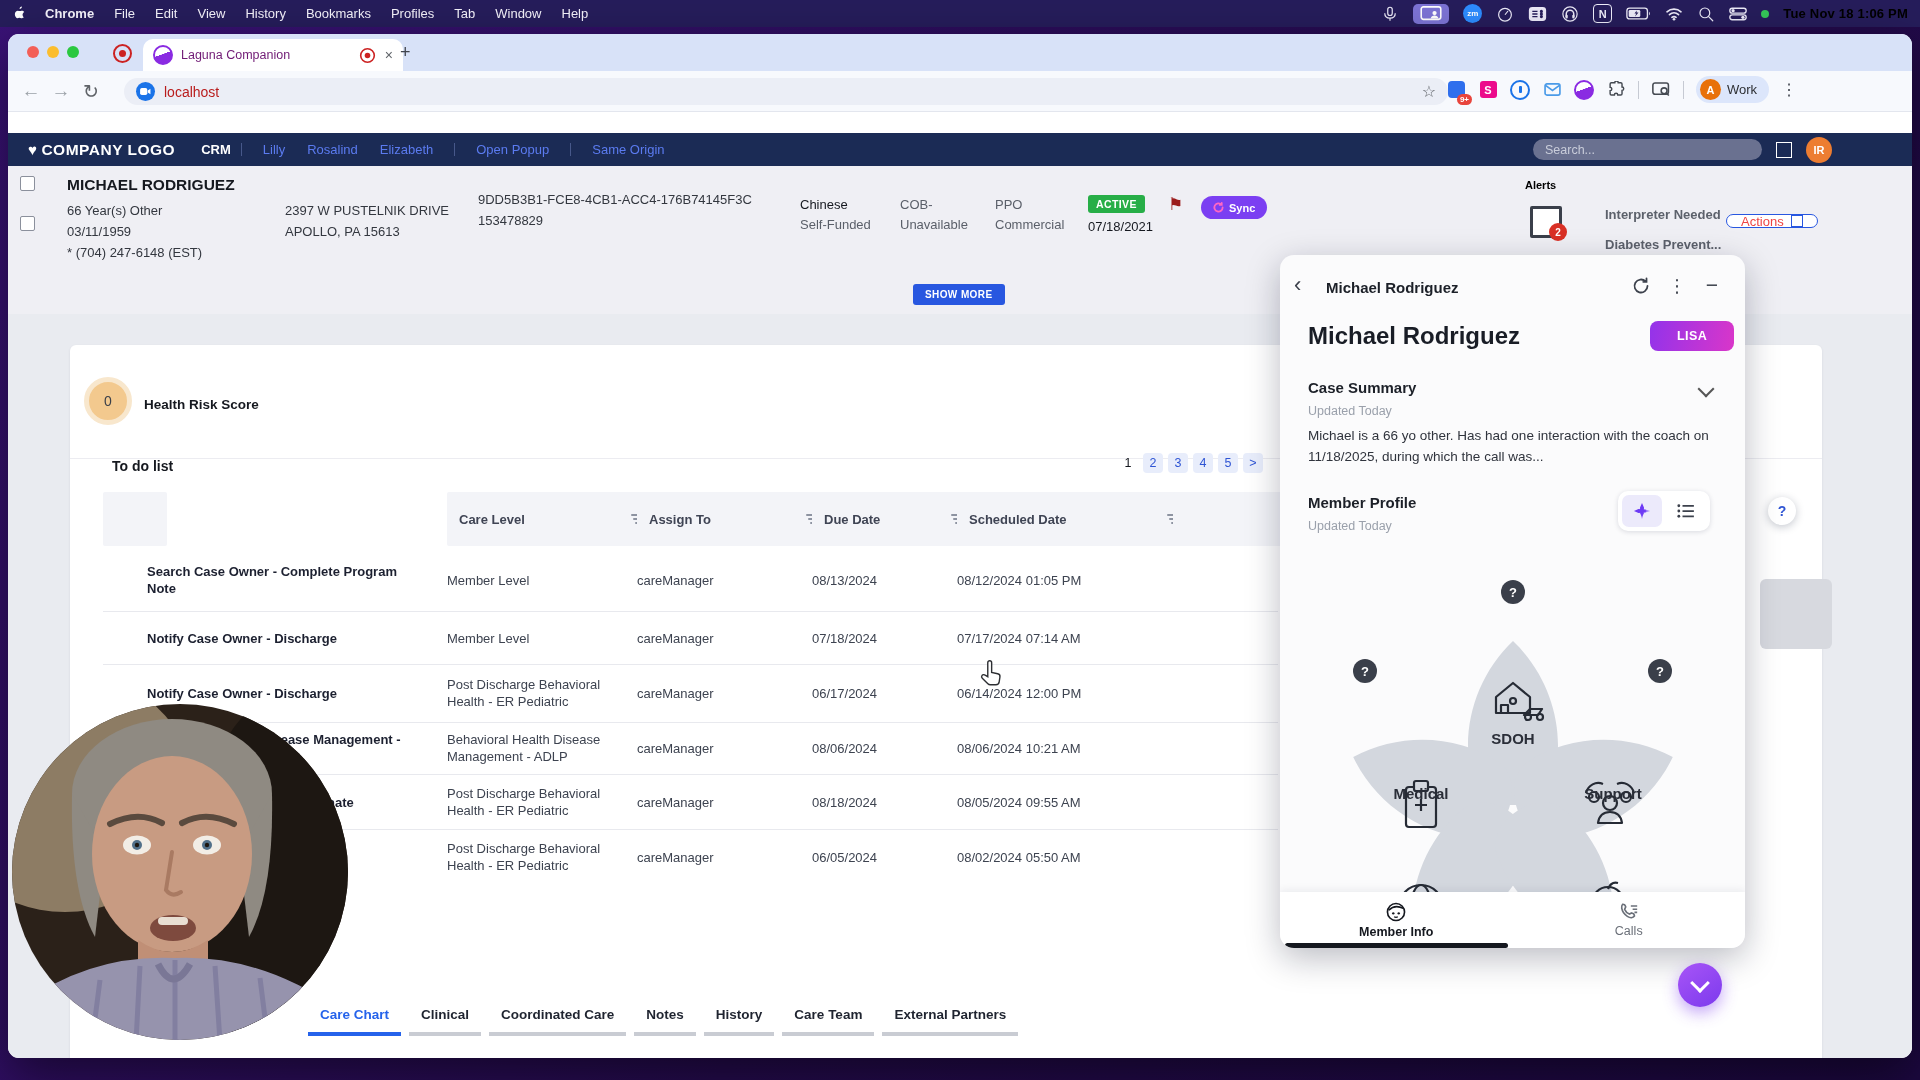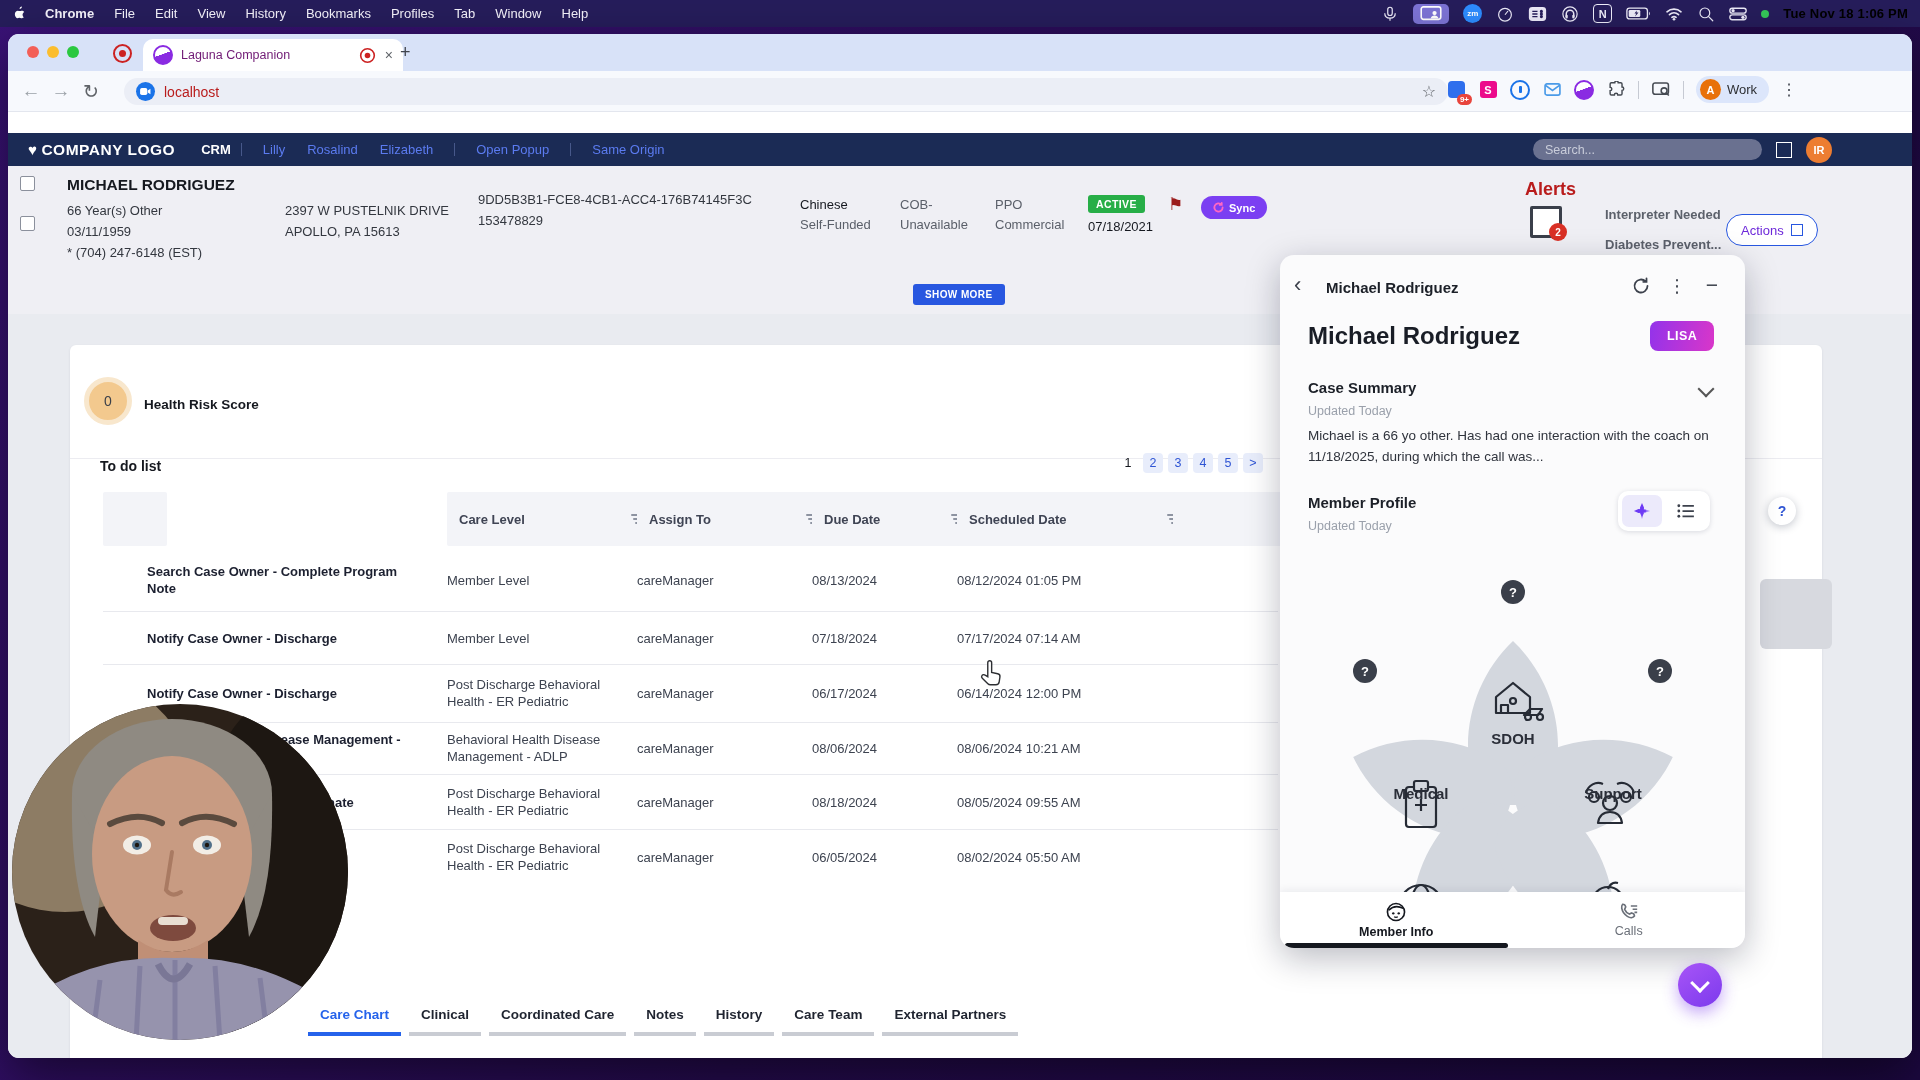--- a/index.html
+++ b/index.html
@@ -57,24 +57,24 @@
   .chk{width:13px;height:13px;border:1.7px solid #8b909c;border-radius:2px;background:#fff}
   .pname{font-size:15.5px;font-weight:800;color:#15181f}
   .ptxt{font-size:13px;color:#33373f;line-height:21px}
   .pmut{font-size:13px;color:#15181f}
   .psub{font-size:13px;color:#5a5f69}
   .badge-active{background:#27ae47;color:#fff;font-size:10.5px;font-weight:700;padding:3px 8px;border-radius:3px;letter-spacing:.4px}
   .flag{color:#9b1b1b;font-size:17px}
   .sync{background:#7b3ff2;color:#fff;border:none;border-radius:12px;height:23px;padding:0 12px;font-size:11px;font-weight:700;display:flex;align-items:center;gap:5px}
   .sync .arc{width:11px;height:11px;stroke:#ff66c4;fill:none;stroke-width:2}
   .showmore{background:#2857e0;color:#fff;font-size:10px;font-weight:700;letter-spacing:.4px;border:none;border-radius:3px;padding:5px 12px}
-  .alerts-title{font-size:18px;font-weight:800;color:#b91c1c}
+  .alerts-title{font-size:11px;font-weight:800;color:#000000}
   .alert-item{font-size:13px;font-weight:700;color:#5c616b}
   .alert-badge{width:18px;height:18px;border-radius:50%;background:#d93025;color:#fff;font-size:10px;font-weight:700;display:flex;align-items:center;justify-content:center}
-  .actions-btn{border:1.5px solid #2857e0;color:#6d28d9;background:#fff;border-radius:16px;height:32px;padding:0 14px;font-size:13px;display:flex;align-items:center;gap:7px}
+  .actions-btn{border:1.5px solid #2857e0;color:#ef4444;background:#fff;border-radius:16px;height:14px;padding:0 14px;font-size:13px;display:flex;align-items:center;gap:7px}
   .actions-btn .sq{width:10px;height:10px;border:1.6px solid #2857e0}
   
   .page-bg{left:0;top:280px;width:1904px;height:778px;background:#e9ebf0}
   .card{left:62px;top:311px;width:1752px;height:747px;background:#fff;border-radius:6px 6px 0 0;box-shadow:0 1px 3px rgba(20,30,60,.08)}
   .hr-circle{width:38px;height:38px;border-radius:50%;background:#f3c98e;border:5px solid #f8e7cd;display:flex;align-items:center;justify-content:center;font-size:14px;color:#3a3f49}
   .hr-label{font-size:13.5px;font-weight:700;color:#15181f}
   .divider{height:1px;background:#ececf1}
   .todo-title{font-size:14px;font-weight:800;color:#15181f}
   .pg{display:flex;gap:5px;align-items:center}
   .pg .p{min-width:20px;height:20px;border-radius:4px;font-size:12.5px;display:flex;align-items:center;justify-content:center}
@@ -87,21 +87,21 @@
   .cell{position:absolute;top:50%;transform:translateY(-50%);font-size:13px;color:#3d4350;line-height:17px}
   .cell.a{font-weight:700;color:#1c2030}
   
   .btab{height:30px;line-height:26px;font-weight:700;font-size:13.5px;color:#1f2430;border-bottom:4px solid #c9ccd3;padding:0 12px;white-space:nowrap}
   .btab.active{color:#2563eb;border-color:#2563eb}
   
   .panel{left:1272px;top:221px;width:465px;height:693px;background:#fbfbfc;border-radius:14px;box-shadow:0 10px 34px rgba(10,15,40,.28);overflow:hidden}
   .ph-title{font-size:15px;font-weight:700;color:#1c2028}
   .picon{color:#3c414c;font-size:18px;width:28px;text-align:center}
   .pname-big{font-size:24px;font-weight:800;color:#191d26}
-  .lisa{background:linear-gradient(100deg,#9333ea,#d936c9);color:#fff;font-weight:700;font-size:12.5px;border:none;border-radius:8px;padding:8px 17px;letter-spacing:.4px}
+  .lisa{background:linear-gradient(100deg,#9333ea,#d936c9);color:#fff;font-weight:700;font-size:12.5px;border:none;border-radius:8px;padding:8px 27px;letter-spacing:.4px}
   .sec-title{font-size:15px;font-weight:800;color:#1c2028}
   .sec-upd{font-size:12.5px;color:#9aa0ab;margin-top:4px}
   .sec-body{font-size:13.5px;color:#30343d;line-height:21px}
   .chev{width:10px;height:10px;border-right:2px solid #555;border-bottom:2px solid #555;transform:rotate(45deg)}
   .iconwrap{background:#fff;border-radius:10px;box-shadow:0 1px 5px rgba(20,30,60,.15);display:flex;align-items:center;padding:4px;gap:4px}
   .ibtn{width:40px;height:32px;border-radius:7px;display:flex;align-items:center;justify-content:center}
   .ibtn.sel{background:#eceafb}
   .qbadge{width:24px;height:24px;border-radius:50%;background:#3a3f4a;color:#fff;font-size:13px;font-weight:700;display:flex;align-items:center;justify-content:center}
   .petal-label{font-size:15px;font-weight:700;color:#2a2e38;text-align:center}
   .pnav{left:0;bottom:0;width:465px;height:56px;background:#fff;box-shadow:0 -2px 8px rgba(20,30,60,.07);display:flex}
@@ -339,21 +339,21 @@
       <span class="sq"></span>
   </button>
 
   <div class="abs page-bg"></div>
   <div class="abs card">
 
     <div class="abs hr-circle" style="left:14px;top:32px">0</div>
     <div class="abs hr-label" style="left:74px;top:52px">Health Risk Score</div>
     <div class="abs divider" style="left:0;top:113px;width:1752px"></div>
 
-    <div class="abs todo-title" style="left:30px;top:113px">To do list</div>
+    <div class="abs todo-title" style="left:42px;top:113px">To do list</div>
     <div class="abs pg" style="left:1048px;top:108px">
       <span class="p cur">1</span>
       <span class="p lnk">2</span>
       <span class="p lnk">3</span>
       <span class="p lnk">4</span>
       <span class="p lnk">5</span>
       <span class="p lnk">&gt;</span>
     </div>
 
     <div class="abs th" style="left:33px;top:147px;width:40px"></div>

